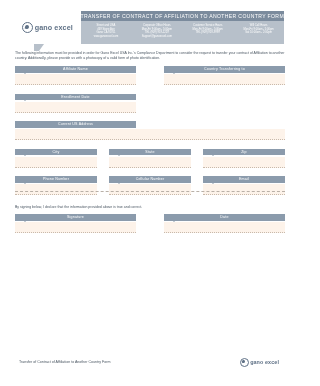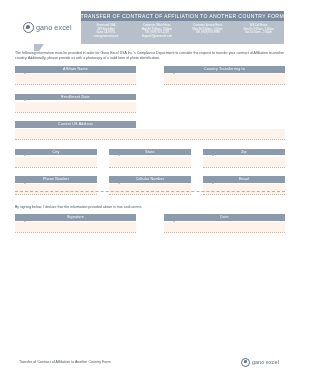--- a/index.html
+++ b/index.html
@@ -61,20 +61,21 @@
     width: 4px; height: 4px;
     border-radius: 50% 50% 50% 0;
     background: #5f7186;
     transform: rotate(10deg);
   }
   .logo-text {
     font-size: 7.2px;
     letter-spacing: .1px;
     color: #5f7186;
     white-space: nowrap;
+    font-weight: bold;
   }
   .header-right {
     flex: 1;
     display: flex;
     flex-direction: column;
   }
   .header-title {
     height: 10px;
     background: #7b8b9d;
     color: #ffffff;

